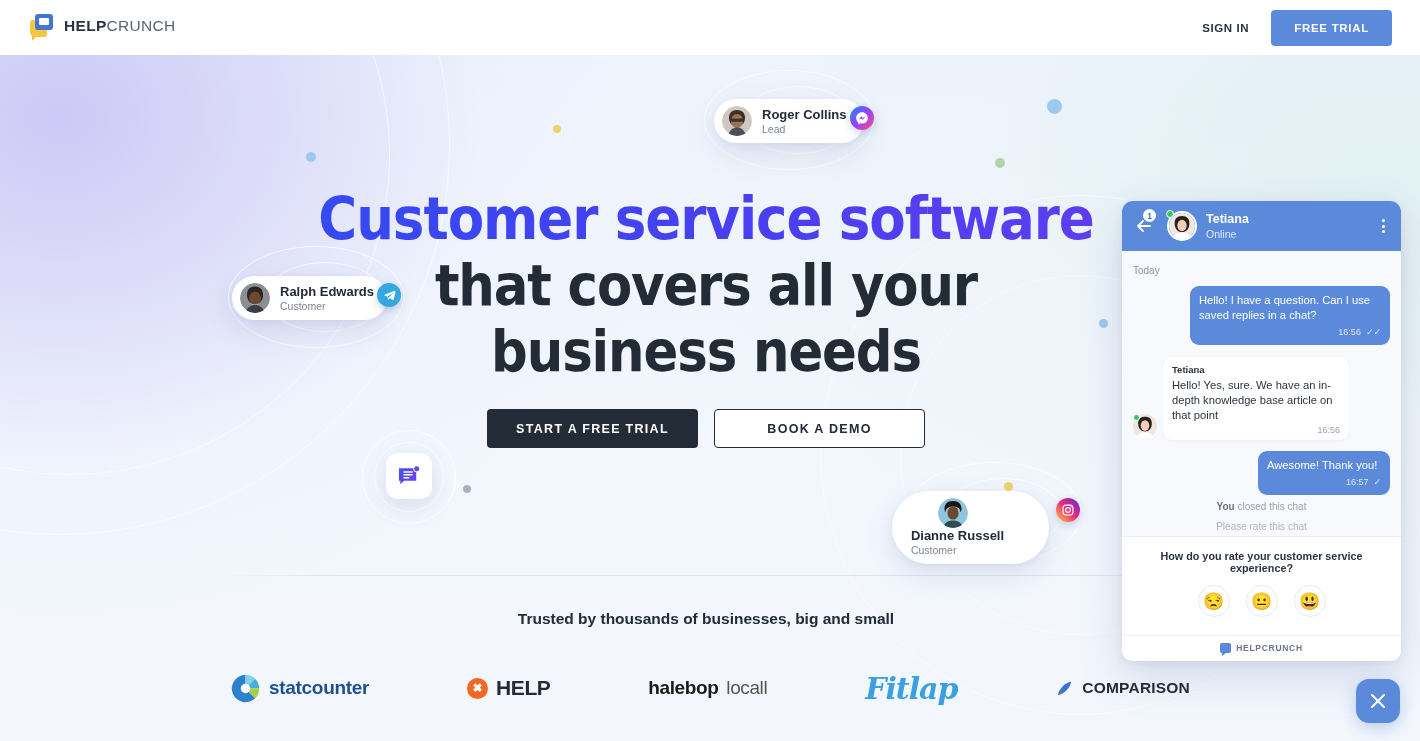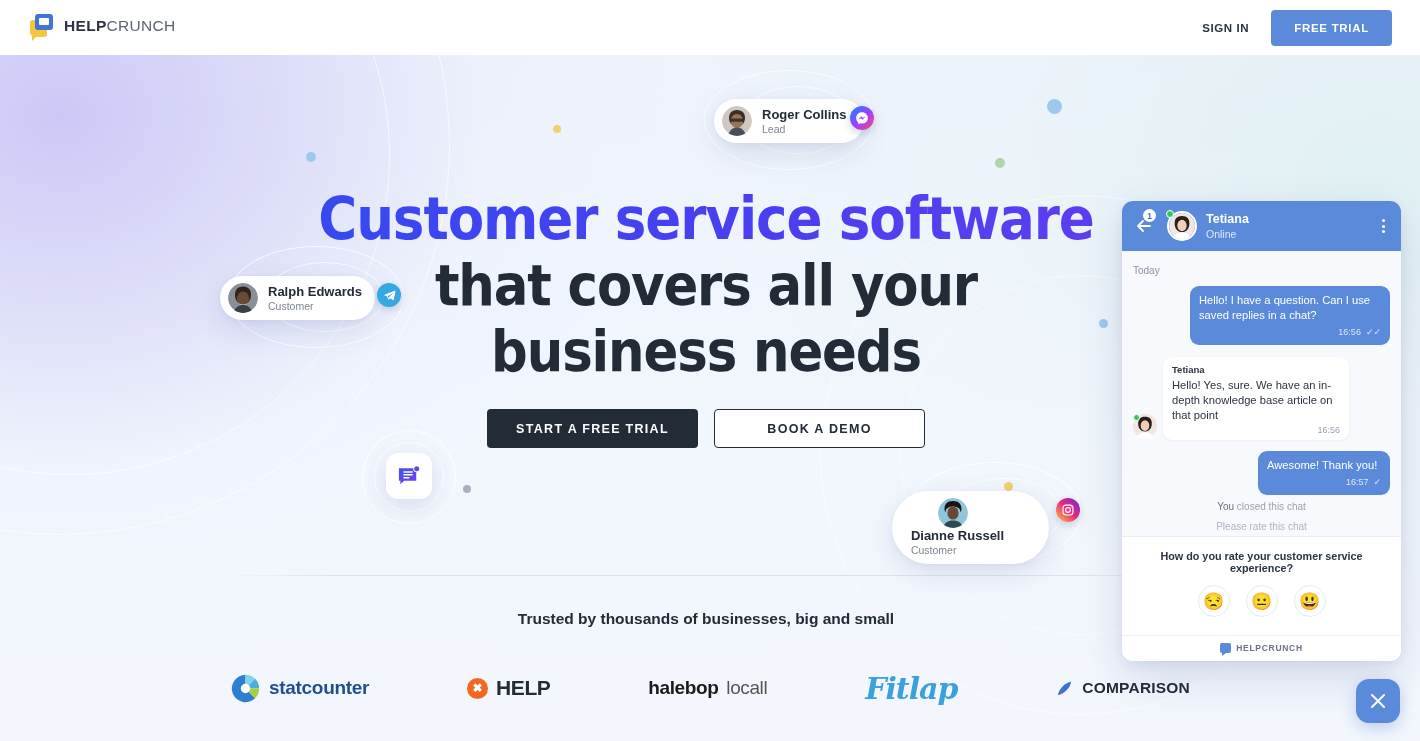--- a/index.html
+++ b/index.html
@@ -426,21 +426,21 @@
     font-size: 9px;
     color: #9aa3b1;
     margin-top: 2px;
   }
   .sys-line {
     text-align: center;
     font-size: 10px;
     color: #9aa3b1;
     margin-top: 5px;
   }
-  .sys-line b { color: #6b7486; font-weight: 400; }
+  .sys-line b { color: #6b7486; font-weight: 700; }
   .sys-line.rate { margin-top: 9px; color: #aeb6c3; }
 
   #rate-panel {
     background: #fff;
     border-top: 1px solid #e8edf5;
     padding: 13px 10px 8px 10px;
     flex: 0 0 auto;
   }
   #rate-q {
     text-align: center;
@@ -635,21 +635,21 @@
     </div>
   </div>
   <div class="chan-badge" style="left:850px; top:106px; background:linear-gradient(135deg,#0f8cff 0%,#a33dfb 55%,#ff4f6f 100%);">
     <svg viewBox="0 0 24 24" width="14" height="14" fill="#fff">
       <path d="M12 2C6.3 2 2 6.2 2 11.8c0 3.2 1.4 6 3.7 7.8V23l3.4-1.9c.9.25 1.9.4 2.9.4 5.7 0 10-4.2 10-9.7S17.7 2 12 2zm1 13-2.6-2.7L5.4 15l5.5-5.9 2.6 2.7L18.5 9z"></path>
     </svg>
   </div>
 
   <div class="card-halo" style="left:228px; top:246px; width:176px; height:102px;"></div>
   <div class="card-halo" style="left:266px; top:262px; width:118px; height:70px;"></div>
-  <div class="contact-card" style="left:220px; top:276px; width:155px;">
+  <div class="contact-card" style="left:232px; top:276px; width:155px;">
     <div class="av">
       <svg viewBox="0 0 30 30" width="30" height="30">
         <circle cx="15" cy="15" r="15" fill="#8a8f96"></circle>
         <path d="M15 3.5c5.5 0 8 3.5 8 8.5 0 5-3 9-8 9s-8-4-8-9c0-5 2.5-8.5 8-8.5z" fill="#2e231d"></path>
         <ellipse cx="15" cy="15.5" rx="6" ry="7" fill="#6b4a34"></ellipse>
         <path d="M9.5 18c1.3 3.2 3.2 4.5 5.5 4.5S19.2 21.2 20.5 18c-1 2.6-3 3.6-5.5 3.6S10.5 20.6 9.5 18z" fill="#fff" opacity="0.85"></path>
         <path d="M5.5 30c1.3-5.6 5-8 9.5-8s8.2 2.4 9.5 8z" fill="#3a3f47"></path>
       </svg>
     </div>
     <div>

